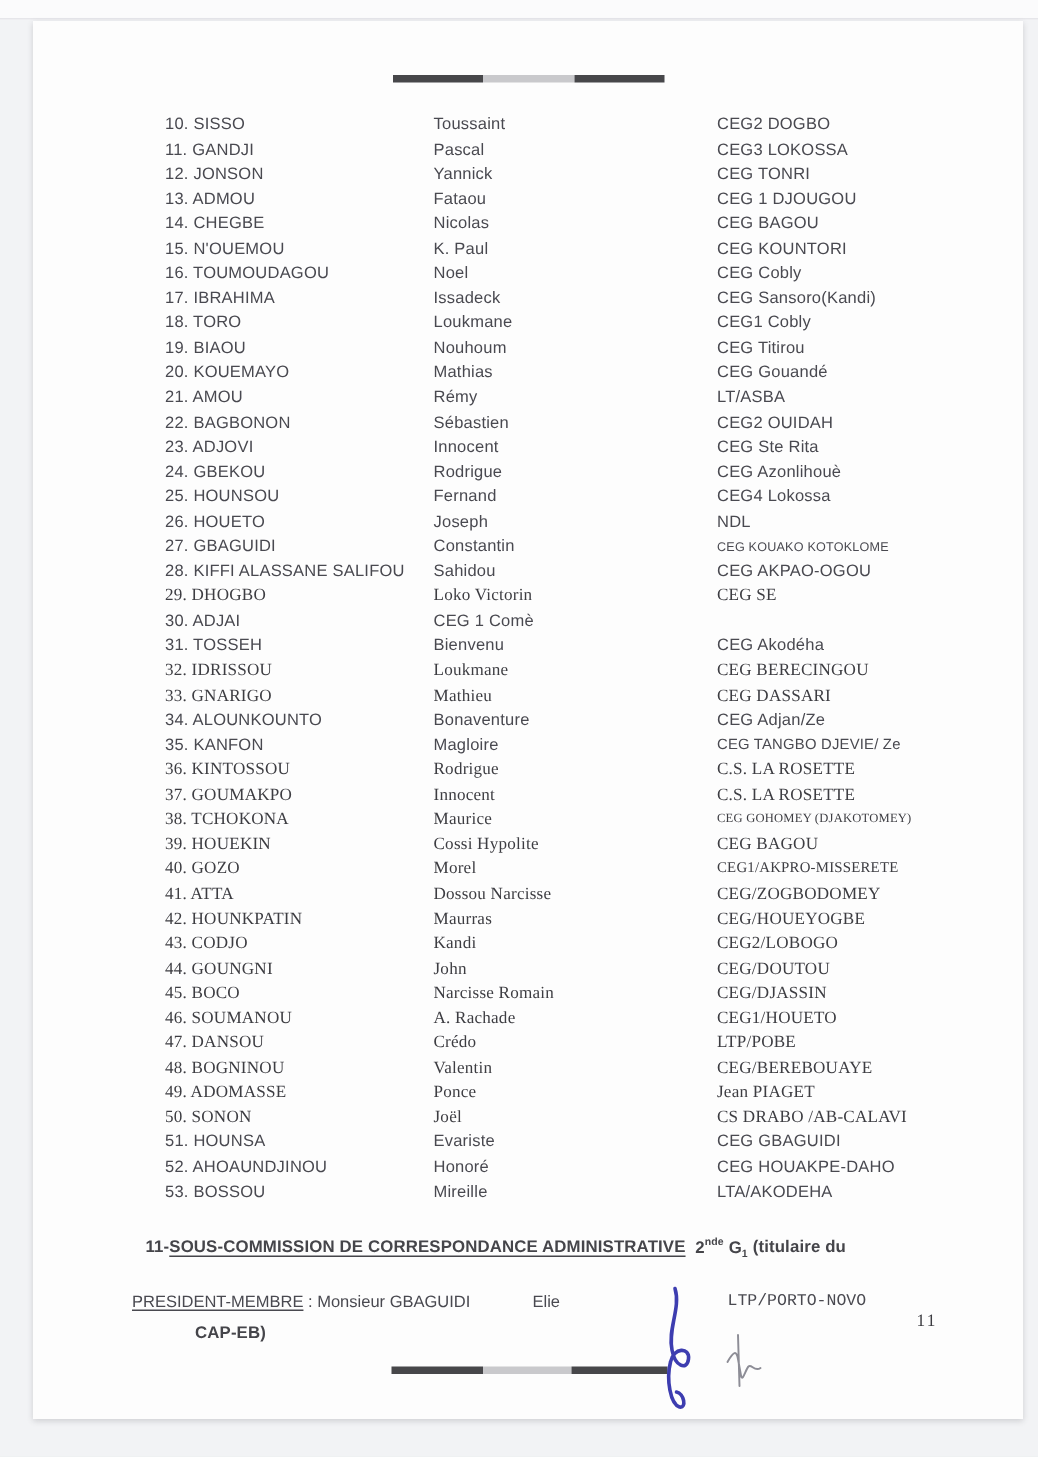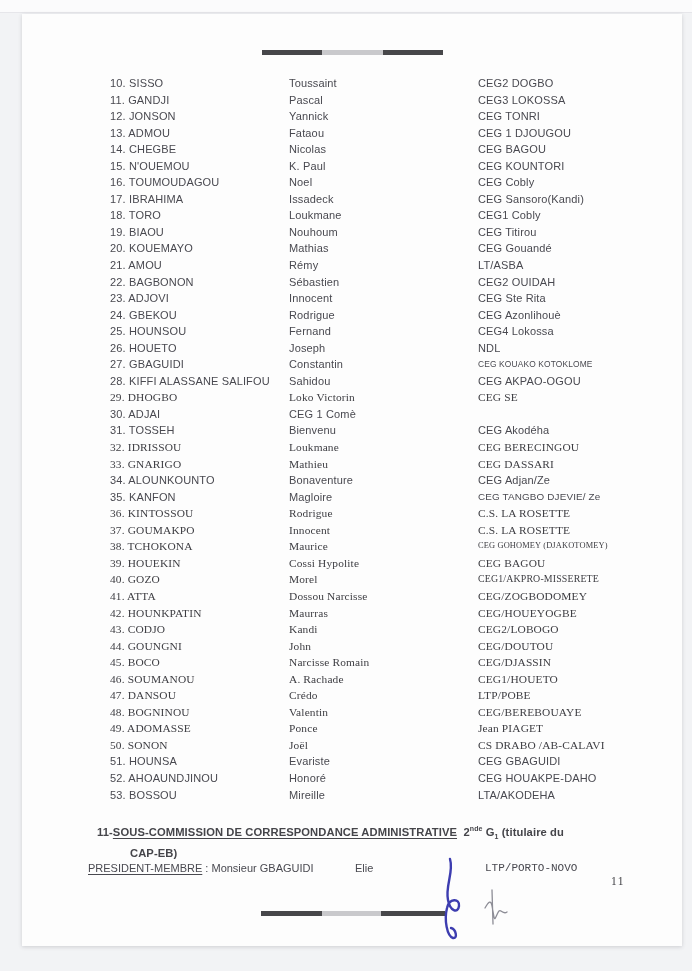--- a/index.html
+++ b/index.html
@@ -19,21 +19,21 @@
   .c2{width:189px;flex:none;}
   .c3{flex:1;}
   .c3.small{font-size:8.4px;}
   .c3.mid{font-size:9.9px;}
   
   .section{position:absolute;left:75px;top:807px;width:545px;font-weight:bold;
            font-size:11.2px;line-height:16px;color:#45454a;letter-spacing:.1px;}
   .section .u{text-decoration:underline;text-underline-offset:2px;}
   .section sup{font-size:7px;vertical-align:super;}
   .section sub{font-size:7px;vertical-align:sub;}
-  .section .line2{margin-left:33px;}
+  .section .line2{margin-left:33px;margin-top:36px;}
   
   .president{position:absolute;left:66px;top:848px;width:580px;height:14px;
              font-size:11px;color:#494950;white-space:nowrap;}
   .president .label{font-weight:normal;text-decoration:underline;text-underline-offset:2px;}
   .president .fn{position:absolute;left:267px;top:0;}
   .president .inst{position:absolute;left:397px;top:0;font-family:Liberation Mono, monospace;}
   .pagenum{position:absolute;left:589px;top:861px;font-family:"Liberation Serif",serif;
            font-size:11.5px;color:#3c3c41;letter-spacing:1.5px;}
   .marks{position:absolute;left:0;top:0;pointer-events:none;}
 </style>

